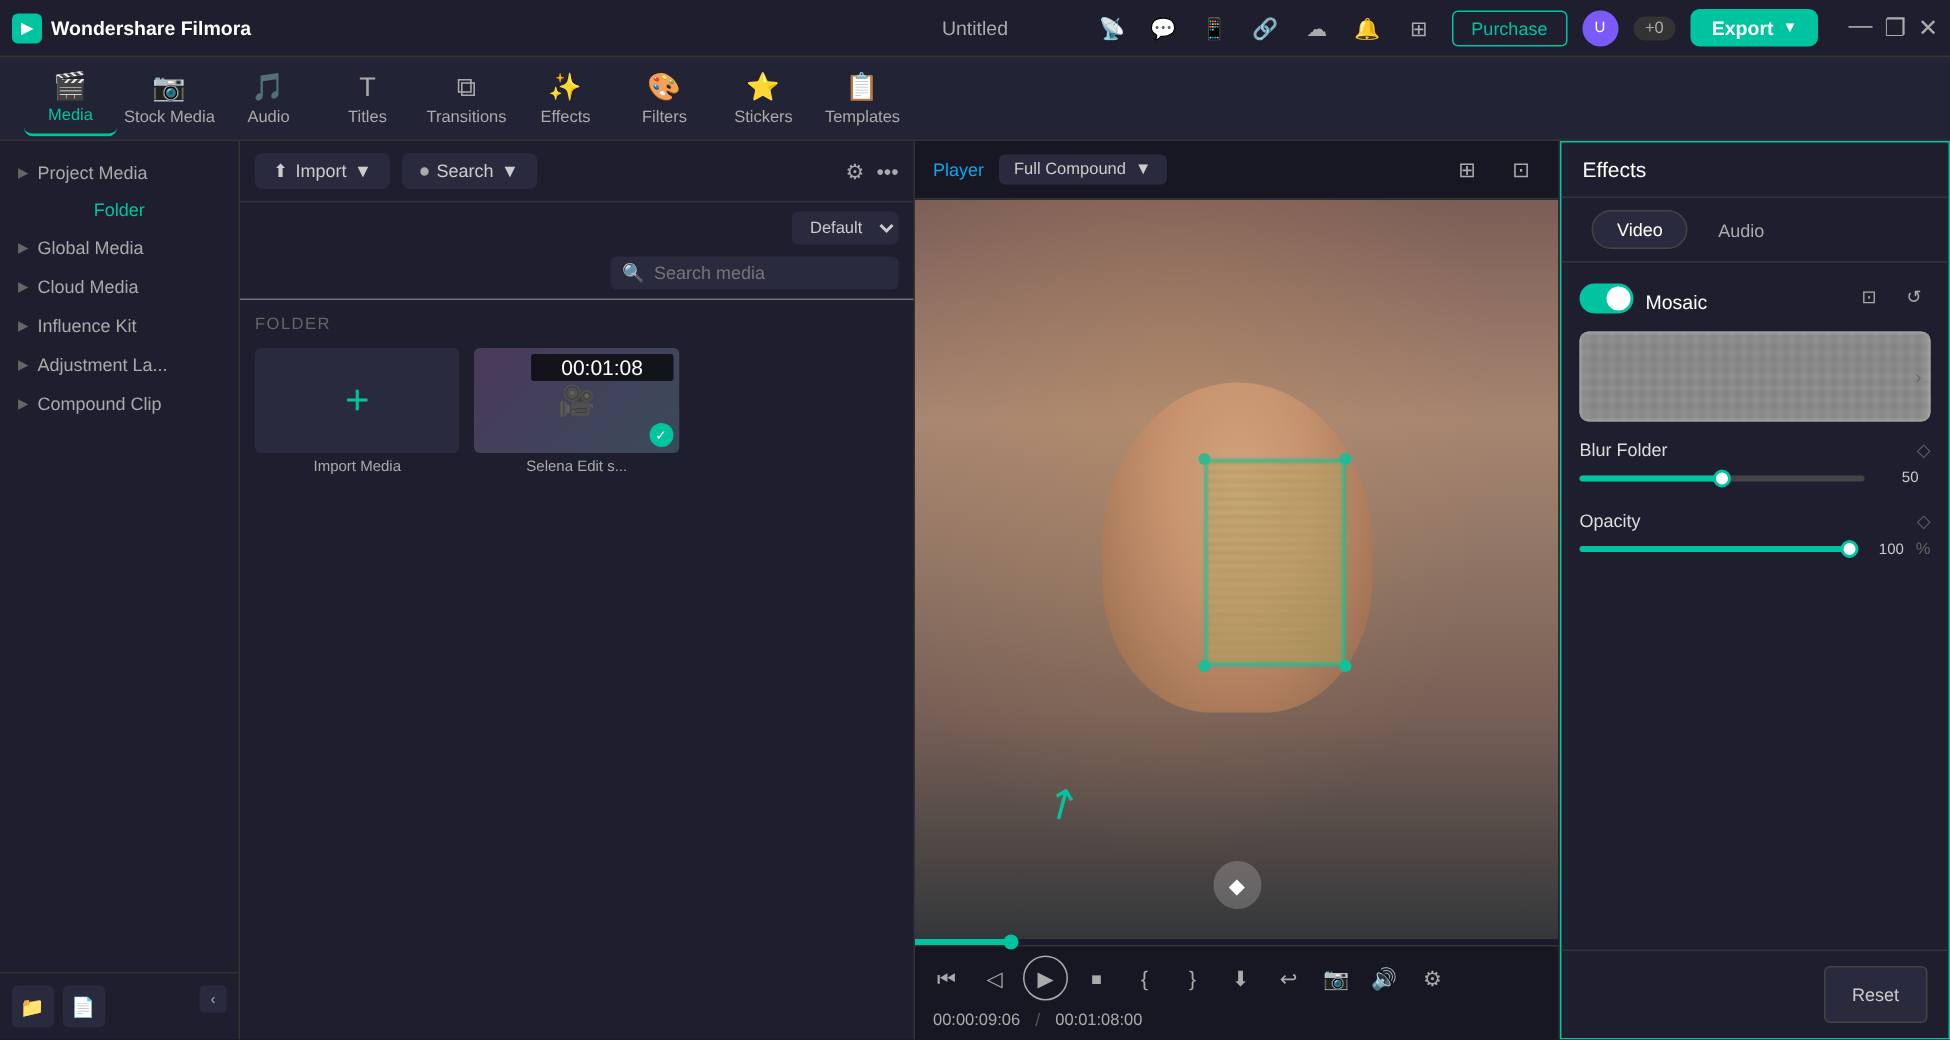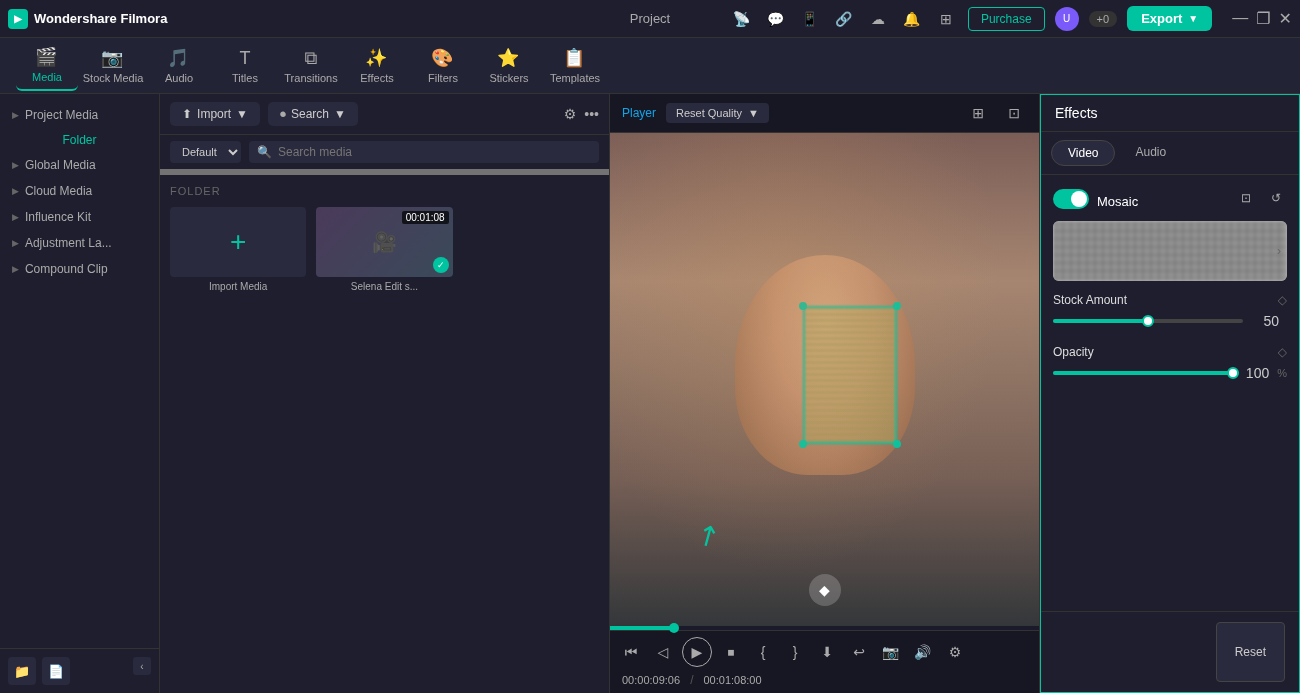--- a/index.html
+++ b/index.html
@@ -57,32 +57,32 @@
 
     
     #middle-panel { width: 450px; background: #1e1e2e; border-right: 1px solid #333; display: flex; flex-direction: column; }
     .media-toolbar { display: flex; align-items: center; padding: 8px 10px; gap: 8px; border-bottom: 1px solid #333; }
     .import-btn { background: #2a2a3e; border: none; color: #ccc; padding: 5px 12px; border-radius: 5px; cursor: pointer; display: flex; align-items: center; gap: 5px; font-size: 12px; }
     .record-btn { background: #2a2a3e; border: none; color: #ccc; padding: 5px 12px; border-radius: 5px; cursor: pointer; display: flex; align-items: center; gap: 5px; font-size: 12px; }
     .record-btn .rec-icon { color: #aaa; }
     .media-toolbar .spacer { flex: 1; }
     .media-toolbar .filter-icon { color: #aaa; cursor: pointer; font-size: 14px; }
     .media-toolbar .more-icon { color: #aaa; cursor: pointer; font-size: 14px; }
-    .media-search { display: flex; align-items: flex-end; padding: 6px 10px; gap: 8px; border-bottom: 6px solid #737373; }
+    .media-search { display: flex; align-items: flex-end; padding: 6px 10px; gap: 8px; border-bottom: 1px solid #737373; flex-direction: column; }
     .media-search select { background: #2a2a3e; border: none; color: #ccc; padding: 4px 8px; border-radius: 4px; font-size: 11px; }
     .media-search .search-box { flex: 1; display: flex; align-items: center; background: #2a2a3e; border-radius: 4px; padding: 4px 8px; gap: 6px; }
     .media-search .search-box input { background: transparent; border: none; color: #ccc; font-size: 12px; width: 100%; outline: none; }
     .media-search .search-box .search-icon { color: #666; font-size: 12px; }
     .media-content { flex: 1; padding: 10px; overflow-y: auto; }
     .folder-label { color: #666; font-size: 11px; margin-bottom: 10px; letter-spacing: 1px; }
     .media-grid { display: grid; grid-template-columns: repeat(3, 1fr); gap: 10px; }
     .media-item { display: flex; flex-direction: column; align-items: center; gap: 4px; cursor: pointer; }
     .media-item .thumb { width: 100%; height: 70px; background: #2a2a3e; border-radius: 4px; display: flex; align-items: center; justify-content: center; position: relative; overflow: hidden; }
     .media-item .thumb .add-icon { font-size: 28px; color: #00c4a0; }
-    .media-item .thumb .duration { position: absolute; top: 4px; right: 4px; background: rgba(0,0,0,0.7); color: #fff; font-size: 10px; padding: 1px 4px; border-radius: 2px; }
+    .media-item .thumb .duration { position: absolute; top: 4px; right: 4px; background: rgba(0,0,0,0.7); color: #fff; font-size: 14px; padding: 1px 20px; border-radius: 2px; }
     .media-item .thumb .check { position: absolute; bottom: 4px; right: 4px; width: 16px; height: 16px; background: #00c4a0; border-radius: 50%; display: flex; align-items: center; justify-content: center; color: #fff; font-size: 9px; }
     .media-item .name { font-size: 10px; color: #aaa; text-align: center; width: 100%; overflow: hidden; text-overflow: ellipsis; white-space: nowrap; }
 
     
     #player-panel { flex: 1; background: #171723; display: flex; flex-direction: column; border-right: 1px solid #333; }
     .player-header { display: flex; align-items: center; padding: 6px 12px; border-bottom: 1px solid #333; gap: 10px; }
     .player-label { color: #0ea5e9; font-size: 12px; }
     .player-quality { background: #2a2a3e; border: none; color: #ccc; padding: 4px 10px; border-radius: 4px; font-size: 11px; cursor: pointer; display: flex; align-items: center; gap: 6px; }
     .player-header .spacer { flex: 1; }
     .player-header .icon-btn { color: #aaa; cursor: pointer; font-size: 14px; width: 26px; height: 26px; display: flex; align-items: center; justify-content: center; }
@@ -90,44 +90,44 @@
     .player-controls { display: flex; align-items: center; padding: 6px 8px; border-top: 1px solid #333; gap: 6px; flex-wrap: wrap; }
     .ctrl-btn { width: 26px; height: 26px; display: flex; align-items: center; justify-content: center; cursor: pointer; color: #aaa; font-size: 14px; border-radius: 4px; }
     .ctrl-btn.play { width: 30px; height: 30px; border-radius: 50%; background: transparent; border: 1.5px solid #aaa; }
     .time-display { color: #aaa; font-size: 11px; margin: 0 4px; }
     .time-sep { color: #555; }
 
     
     #right-panel { width: 260px; background: #1e1e2e; display: flex; flex-direction: column; }
     .effects-header { padding: 10px 14px; border-bottom: 1px solid #333; }
     .effects-title { color: #fff; font-size: 14px; font-weight: 500; }
-    .effects-tabs { display: flex; gap: 4px; padding: 8px 10px; border-bottom: 1px solid #333; }
+    .effects-tabs { display: flex; gap: 4px; padding: 8px 20px; border-bottom: 1px solid #333; align-items: flex-end; }
     .effects-tab { padding: 5px 16px; border-radius: 20px; cursor: pointer; font-size: 12px; color: #aaa; }
     .effects-tab.active { background: #2a2a3e; color: #fff; border: 1px solid #444; }
     .effects-content { flex: 1; padding: 12px; overflow-y: auto; }
     .mosaic-header { display: flex; align-items: flex-end; gap: 8px; margin-bottom: 12px; }
     .mosaic-toggle { width: 36px; height: 20px; background: #00c4a0; border-radius: 10px; position: relative; cursor: pointer; }
     .mosaic-toggle .knob { position: absolute; top: 2px; left: 18px; width: 16px; height: 16px; background: #fff; border-radius: 50%; }
     .mosaic-label { color: #fff; font-size: 13px; flex: 1; }
     .mosaic-icon-btn { width: 22px; height: 22px; display: flex; align-items: center; justify-content: center; cursor: pointer; color: #aaa; font-size: 12px; }
     .mosaic-preview { width: 100%; height: 60px; background: #ccc; border-radius: 6px; margin-bottom: 12px; display: flex; align-items: center; justify-content: center; overflow: hidden; position: relative; }
     .mosaic-preview .blurred { width: 100%; height: 100%; background: repeating-linear-gradient(0deg, #aaa 0px, #aaa 4px, #ccc 4px, #ccc 8px), repeating-linear-gradient(90deg, #aaa 0px, #aaa 4px, #ccc 4px, #ccc 8px); background-blend-mode: multiply; filter: blur(2px); }
     .mosaic-preview .arrow-btn { position: absolute; right: 6px; top: 50%; transform: translateY(-50%); color: #666; font-size: 12px; cursor: pointer; }
     .effect-param { margin-bottom: 16px; }
     .param-header { display: flex; align-items: center; margin-bottom: 6px; }
     .param-label { color: #ddd; font-size: 12px; flex: 1; }
     .param-reset { color: #666; font-size: 12px; cursor: pointer; }
     .param-slider { width: 100%; display: flex; align-items: center; gap: 8px; }
     .slider-track { flex: 1; height: 4px; background: #444; border-radius: 2px; position: relative; cursor: pointer; }
     .slider-fill { height: 100%; background: #00c4a0; border-radius: 2px; }
     .slider-thumb { position: absolute; top: 50%; transform: translate(-50%, -50%); width: 12px; height: 12px; background: #fff; border-radius: 50%; border: 2px solid #00c4a0; cursor: pointer; }
-    .param-value { color: #ccc; font-size: 14px; min-width: 28px; text-align: right; }
+    .param-value { color: #ccc; font-size: 10px; min-width: 28px; text-align: right; }
     .param-unit { color: #666; font-size: 11px; }
     .effects-footer { padding: 10px 14px; border-top: 1px solid #333; display: flex; justify-content: flex-end; }
-    .reset-btn { background: #2a2a3e; border: 1px solid #444; color: #ccc; padding: 22px 18px; border-radius: 4px; cursor: pointer; font-size: 12px; }
+    .reset-btn { background: #2a2a3e; border: 1px solid #444; color: #ccc; padding: 11px 18px; border-radius: 4px; cursor: pointer; font-size: 12px; }
 
     
     .video-bg {
       width: 100%; height: 100%;
       background: linear-gradient(to bottom, #3a2a4a 0%, #2a3a4a 50%, #1a2a3a 100%);
       position: relative;
     }
     .video-bg::after {
       content: '';
       position: absolute;
@@ -136,21 +136,21 @@
     }
   </style>
 </head>
 <body>
 
 <div id="titlebar">
   <div class="app-logo">
     <div class="logo-icon">▶</div>
     <span>Wondershare Filmora</span>
   </div>
-  <div class="title">Project</div>
+  <div class="title">Untitled</div>
   <div class="right-controls">
     <div class="icon-btn">📡</div>
     <div class="icon-btn">💬</div>
     <div class="icon-btn">📱</div>
     <div class="icon-btn">🔗</div>
     <div class="icon-btn">☁</div>
     <div class="icon-btn">🔔</div>
     <div class="icon-btn">⊞</div>
     <button class="purchase-btn">Purchase</button>
     <div class="avatar">U</div>
@@ -290,21 +290,21 @@
           <div class="name">Selena Edit s...</div>
         </div>
       </div>
     </div>
   </div>
 
   <div id="player-panel">
     <div class="player-header">
       <span class="player-label">Player</span>
       <div class="player-quality">
-        <span>Reset Quality</span>
+        <span>Full Compound</span>
         <span>▼</span>
       </div>
       <div class="spacer" style="flex:1"></div>
       <div class="icon-btn">⊞</div>
       <div class="icon-btn">⊡</div>
     </div>
     <div class="player-video">
       <div class="video-bg">
 
         <div style="position:absolute;inset:0;background:linear-gradient(180deg,#8b6a5a 0%,#c49a7a 30%,#8b6a5a 70%,#3a3a3a 100%);opacity:0.8;"></div>
@@ -368,21 +368,21 @@
         <div class="mosaic-icon-btn">↺</div>
       </div>
 
       <div class="mosaic-preview">
         <div class="blurred"></div>
         <div class="arrow-btn">›</div>
       </div>
 
       <div class="effect-param">
         <div class="param-header">
-          <span class="param-label">Stock Amount</span>
+          <span class="param-label">Blur Folder</span>
           <span class="param-reset">◇</span>
         </div>
         <div class="param-slider">
           <div class="slider-track" style="flex:1;">
             <div class="slider-fill" style="width:50%;"></div>
             <div class="slider-thumb" style="left:50%;"></div>
           </div>
           <span class="param-value">50</span>
           <span class="param-unit"></span>
         </div>

